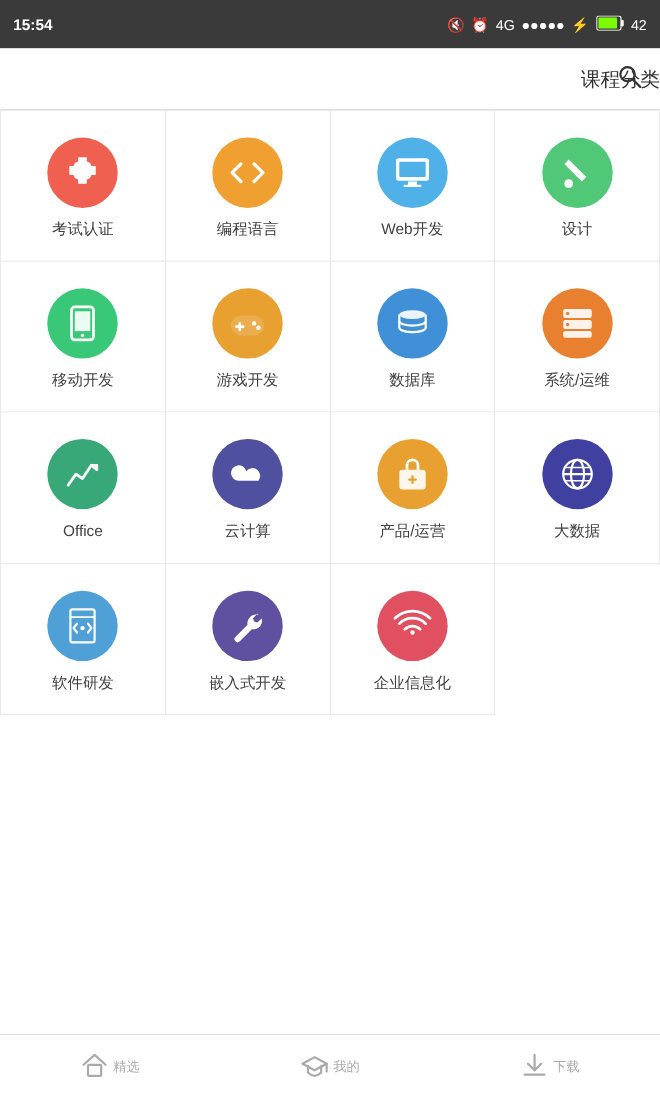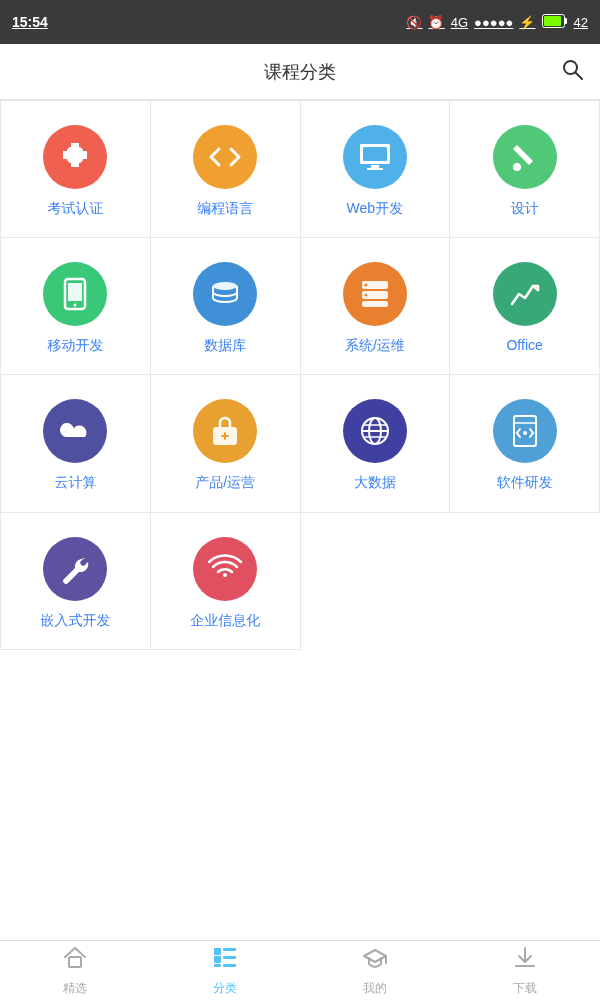--- a/index.html
+++ b/index.html
@@ -17,31 +17,30 @@
     .status-bar {
       background: #3a3a3a;
       color: white;
       display: flex;
       justify-content: space-between;
       align-items: center;
       padding: 0 12px;
       height: 44px;
       font-size: 14px;
       flex-shrink: 0;
-      text-decoration: underline;
     }
     .status-left { font-weight: bold; }
     .status-right { display: flex; align-items: center; gap: 6px; font-size: 13px; }
 
     
     .header {
       background: white;
       display: flex;
       align-items: center;
-      justify-content: center;
+      justify-content: flex-end;
       height: 56px;
       position: relative;
       border-bottom: 1px solid #e0e0e0;
       flex-shrink: 0;
     }
     .header-title {
       font-size: 18px;
       color: #333;
       font-weight: 500;
     }
@@ -90,21 +89,21 @@
     }
 
     .icon-circle svg {
       width: 36px;
       height: 36px;
       fill: white;
     }
 
     .category-label {
       font-size: 14px;
-      color: #3b82f6;
+      color: #404040;
       text-align: center;
       line-height: 1.3;
     }
 
     
     .view-all-section {
       padding: 16px 20px;
       background: #f5f5f5;
     }
 
@@ -131,21 +130,21 @@
       background: white;
       border-top: 1px solid #e0e0e0;
       display: flex;
       height: 60px;
       flex-shrink: 0;
     }
 
     .nav-item {
       flex: 1;
       display: flex;
-      flex-direction: column;
+      flex-direction: row;
       align-items: center;
       justify-content: center;
       cursor: pointer;
       gap: 4px;
     }
 
     .nav-icon {
       font-size: 22px;
       color: #aaa;
     }
@@ -240,20 +239,32 @@
     <div class="icon-circle" style="background:#38c878">
       <svg viewBox="0 0 36 36" fill="white" xmlns="http://www.w3.org/2000/svg">
             <rect x="8" y="3" width="20" height="30" rx="3" stroke="white" stroke-width="2.5" fill="none"></rect>
             <rect x="11" y="7" width="14" height="18" fill="white" opacity="0.9"></rect>
             <circle cx="18" cy="29" r="1.5" fill="white"></circle>
           </svg>
     </div>
     <span class="category-label">移动开发</span>
   </div>
       <div class="category-item">
+    <div class="icon-circle" style="background:#e8a030">
+      <svg viewBox="0 0 36 36" fill="white" xmlns="http://www.w3.org/2000/svg">
+            <rect x="4" y="12" width="28" height="16" rx="8" fill="white" opacity="0.15" stroke="white" stroke-width="2"></rect>
+            <line x1="11" y1="18" x2="11" y2="24" stroke="white" stroke-width="2.5" stroke-linecap="round"></line>
+            <line x1="8" y1="21" x2="14" y2="21" stroke="white" stroke-width="2.5" stroke-linecap="round"></line>
+            <circle cx="24" cy="18" r="2" fill="white"></circle>
+            <circle cx="28" cy="22" r="2" fill="white"></circle>
+          </svg>
+    </div>
+    <span class="category-label">游戏开发</span>
+  </div>
+      <div class="category-item">
     <div class="icon-circle" style="background:#4090d8">
       <svg viewBox="0 0 36 36" fill="white" xmlns="http://www.w3.org/2000/svg">
             <ellipse cx="18" cy="10" rx="12" ry="4" fill="white" opacity="0.9"></ellipse>
             <path d="M6 10v6c0 2.2 5.4 4 12 4s12-1.8 12-4v-6" stroke="white" stroke-width="2" fill="none"></path>
             <path d="M6 16v6c0 2.2 5.4 4 12 4s12-1.8 12-4v-6" stroke="white" stroke-width="2" fill="none"></path>
           </svg>
     </div>
     <span class="category-label">数据库</span>
   </div>
       <div class="category-item">
@@ -346,31 +357,20 @@
 </div>
 
 <div class="bottom-nav" id="bottom-nav">
 
 <div class="nav-item">
     <span class="nav-icon"><svg width="26" height="26" viewBox="0 0 26 26" fill="none">
           <path d="M3 13L13 4l10 9" stroke="currentColor" stroke-width="2" stroke-linecap="round" stroke-linejoin="round"></path>
           <rect x="7" y="13" width="12" height="10" rx="1" stroke="currentColor" stroke-width="2"></rect>
         </svg></span>
     <span class="nav-label">精选</span>
-  </div>
-    <div class="nav-item active">
-    <span class="nav-icon"><svg width="26" height="26" viewBox="0 0 26 26" fill="none">
-          <rect x="2" y="4" width="7" height="7" rx="1" fill="currentColor"></rect>
-          <rect x="11" y="4" width="13" height="3" rx="1" fill="currentColor"></rect>
-          <rect x="2" y="12" width="7" height="7" rx="1" fill="currentColor"></rect>
-          <rect x="11" y="12" width="13" height="3" rx="1" fill="currentColor"></rect>
-          <rect x="2" y="20" width="7" height="3" rx="1" fill="currentColor"></rect>
-          <rect x="11" y="20" width="13" height="3" rx="1" fill="currentColor"></rect>
-        </svg></span>
-    <span class="nav-label">分类</span>
   </div>
     <div class="nav-item">
     <span class="nav-icon"><svg width="26" height="26" viewBox="0 0 26 26" fill="none">
           <polygon points="13,6 24,12 13,18 2,12" stroke="currentColor" stroke-width="2" fill="none" stroke-linejoin="round"></polygon>
           <path d="M7 14v6c0 0 3 3 6 3s6-3 6-3v-6" stroke="currentColor" stroke-width="2" stroke-linecap="round"></path>
           <line x1="24" y1="12" x2="24" y2="19" stroke="currentColor" stroke-width="2" stroke-linecap="round"></line>
         </svg></span>
     <span class="nav-label">我的</span>
   </div>
     <div class="nav-item">

